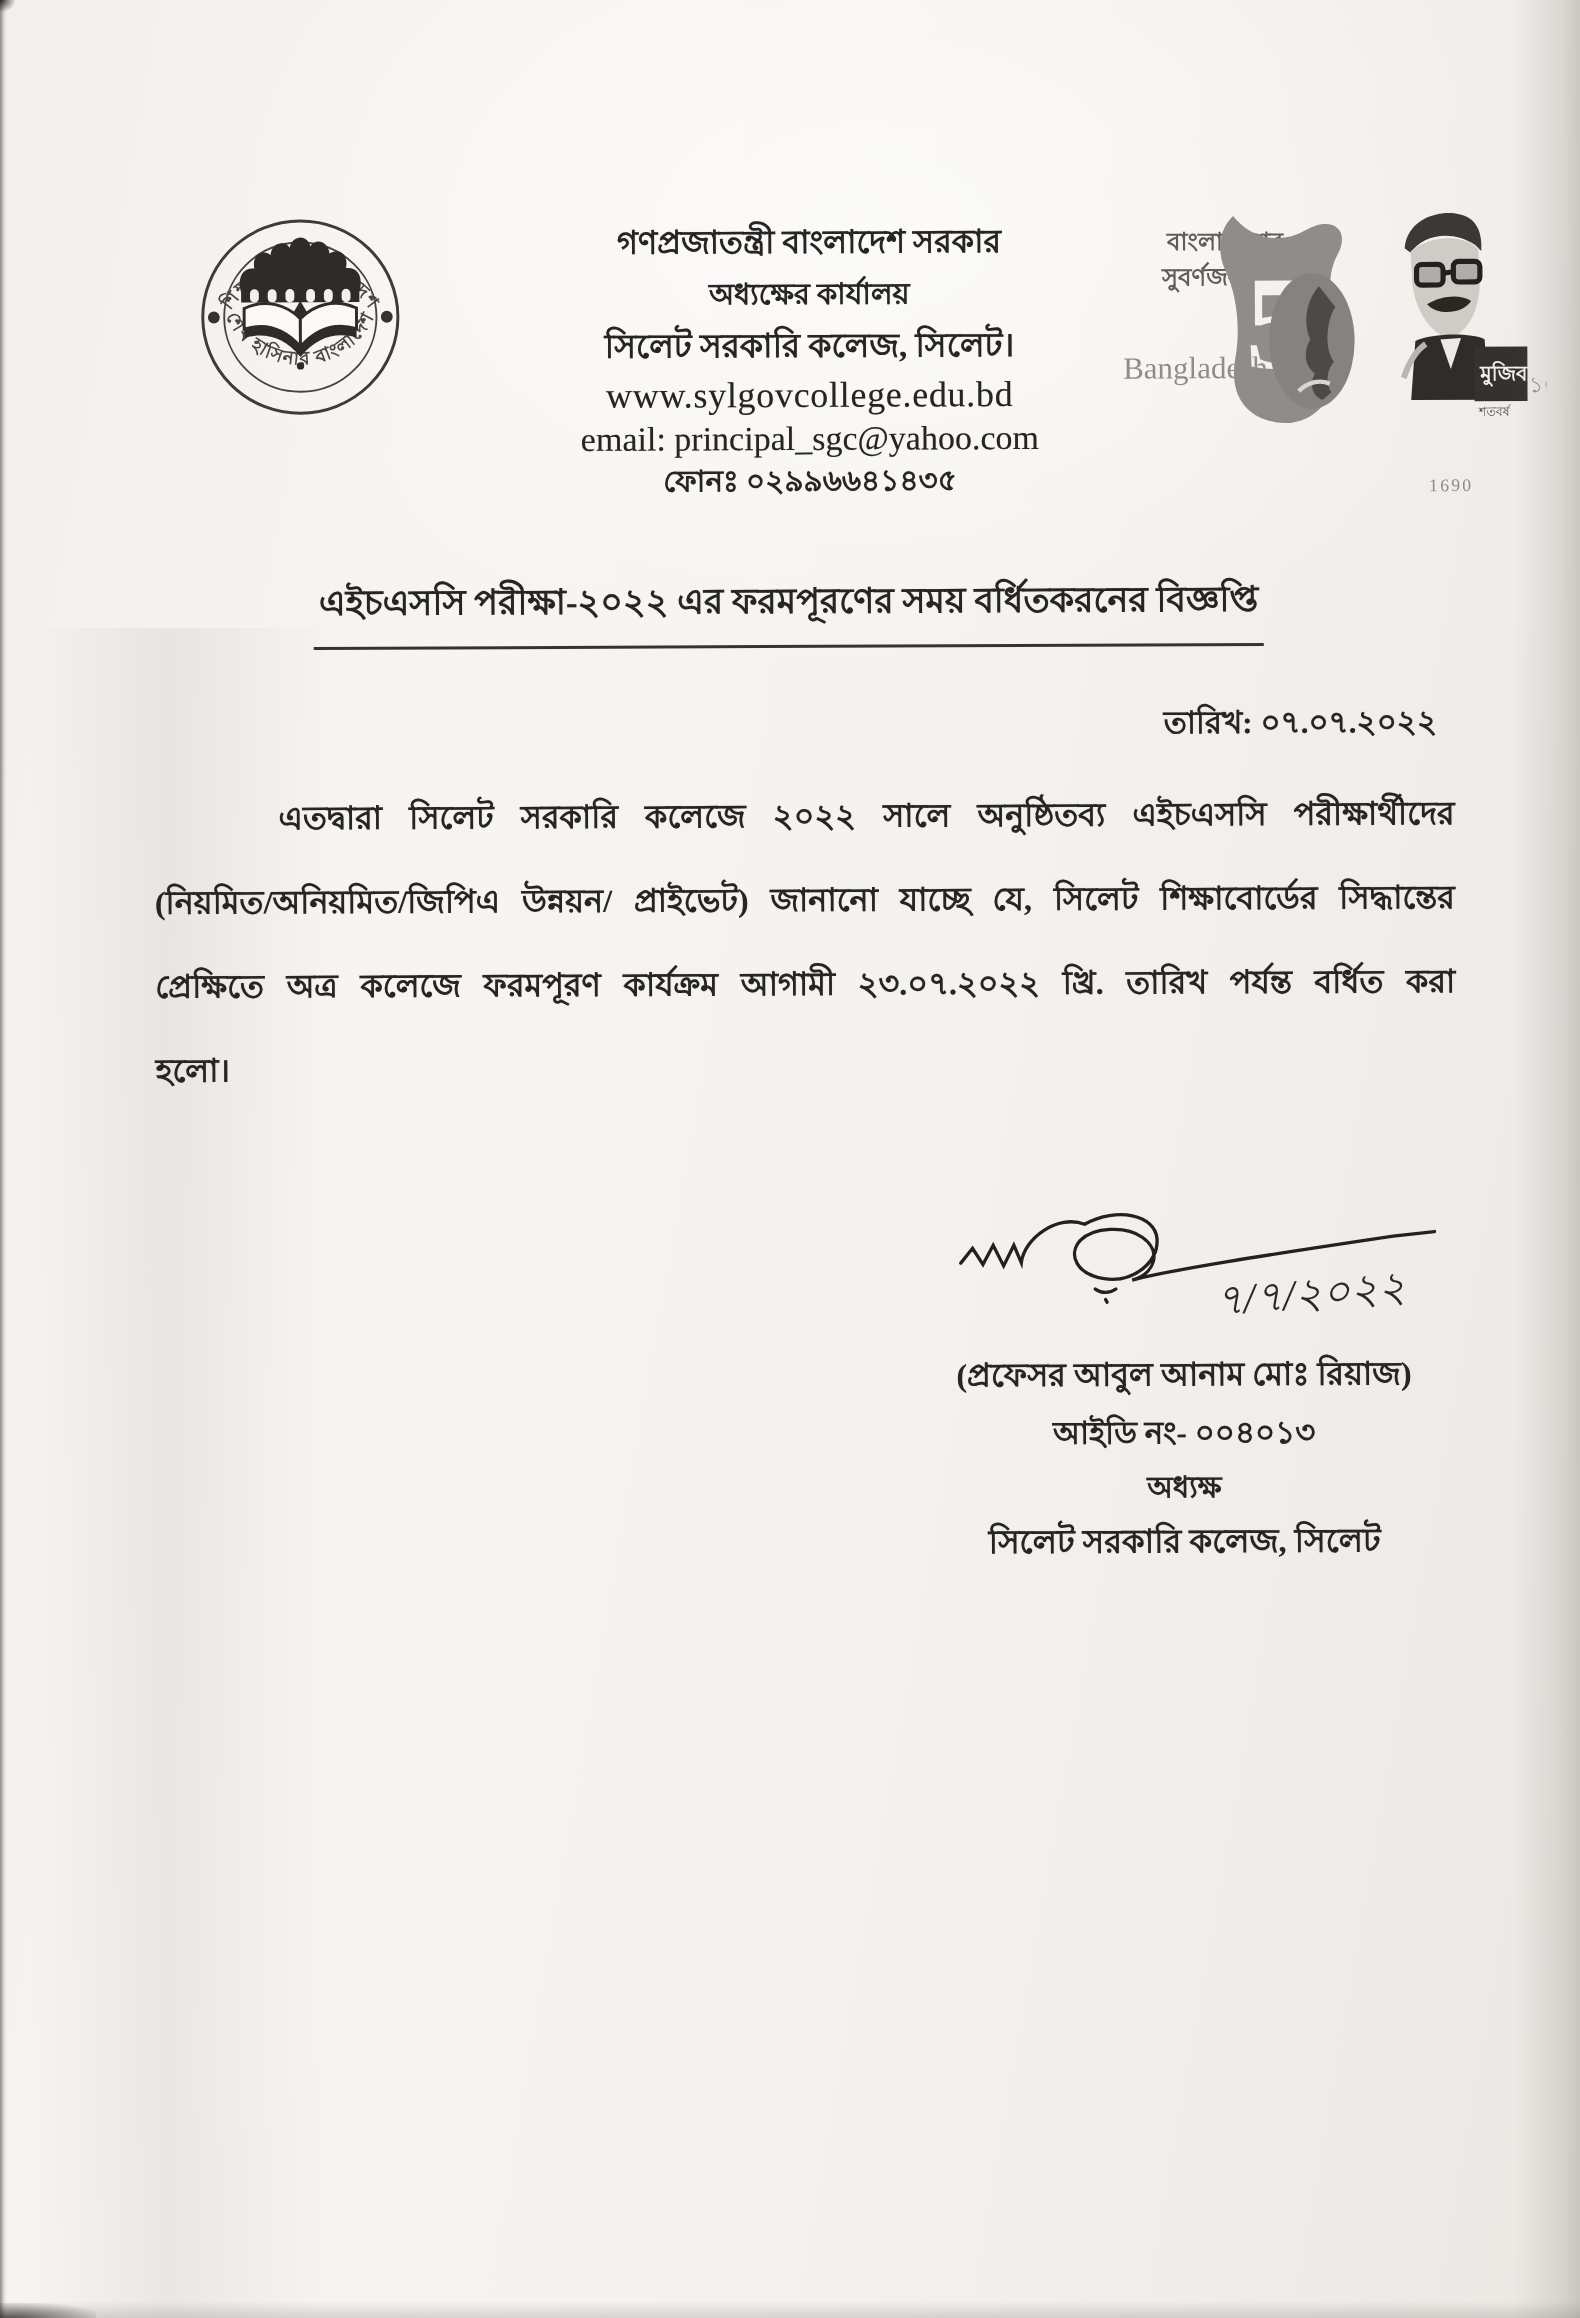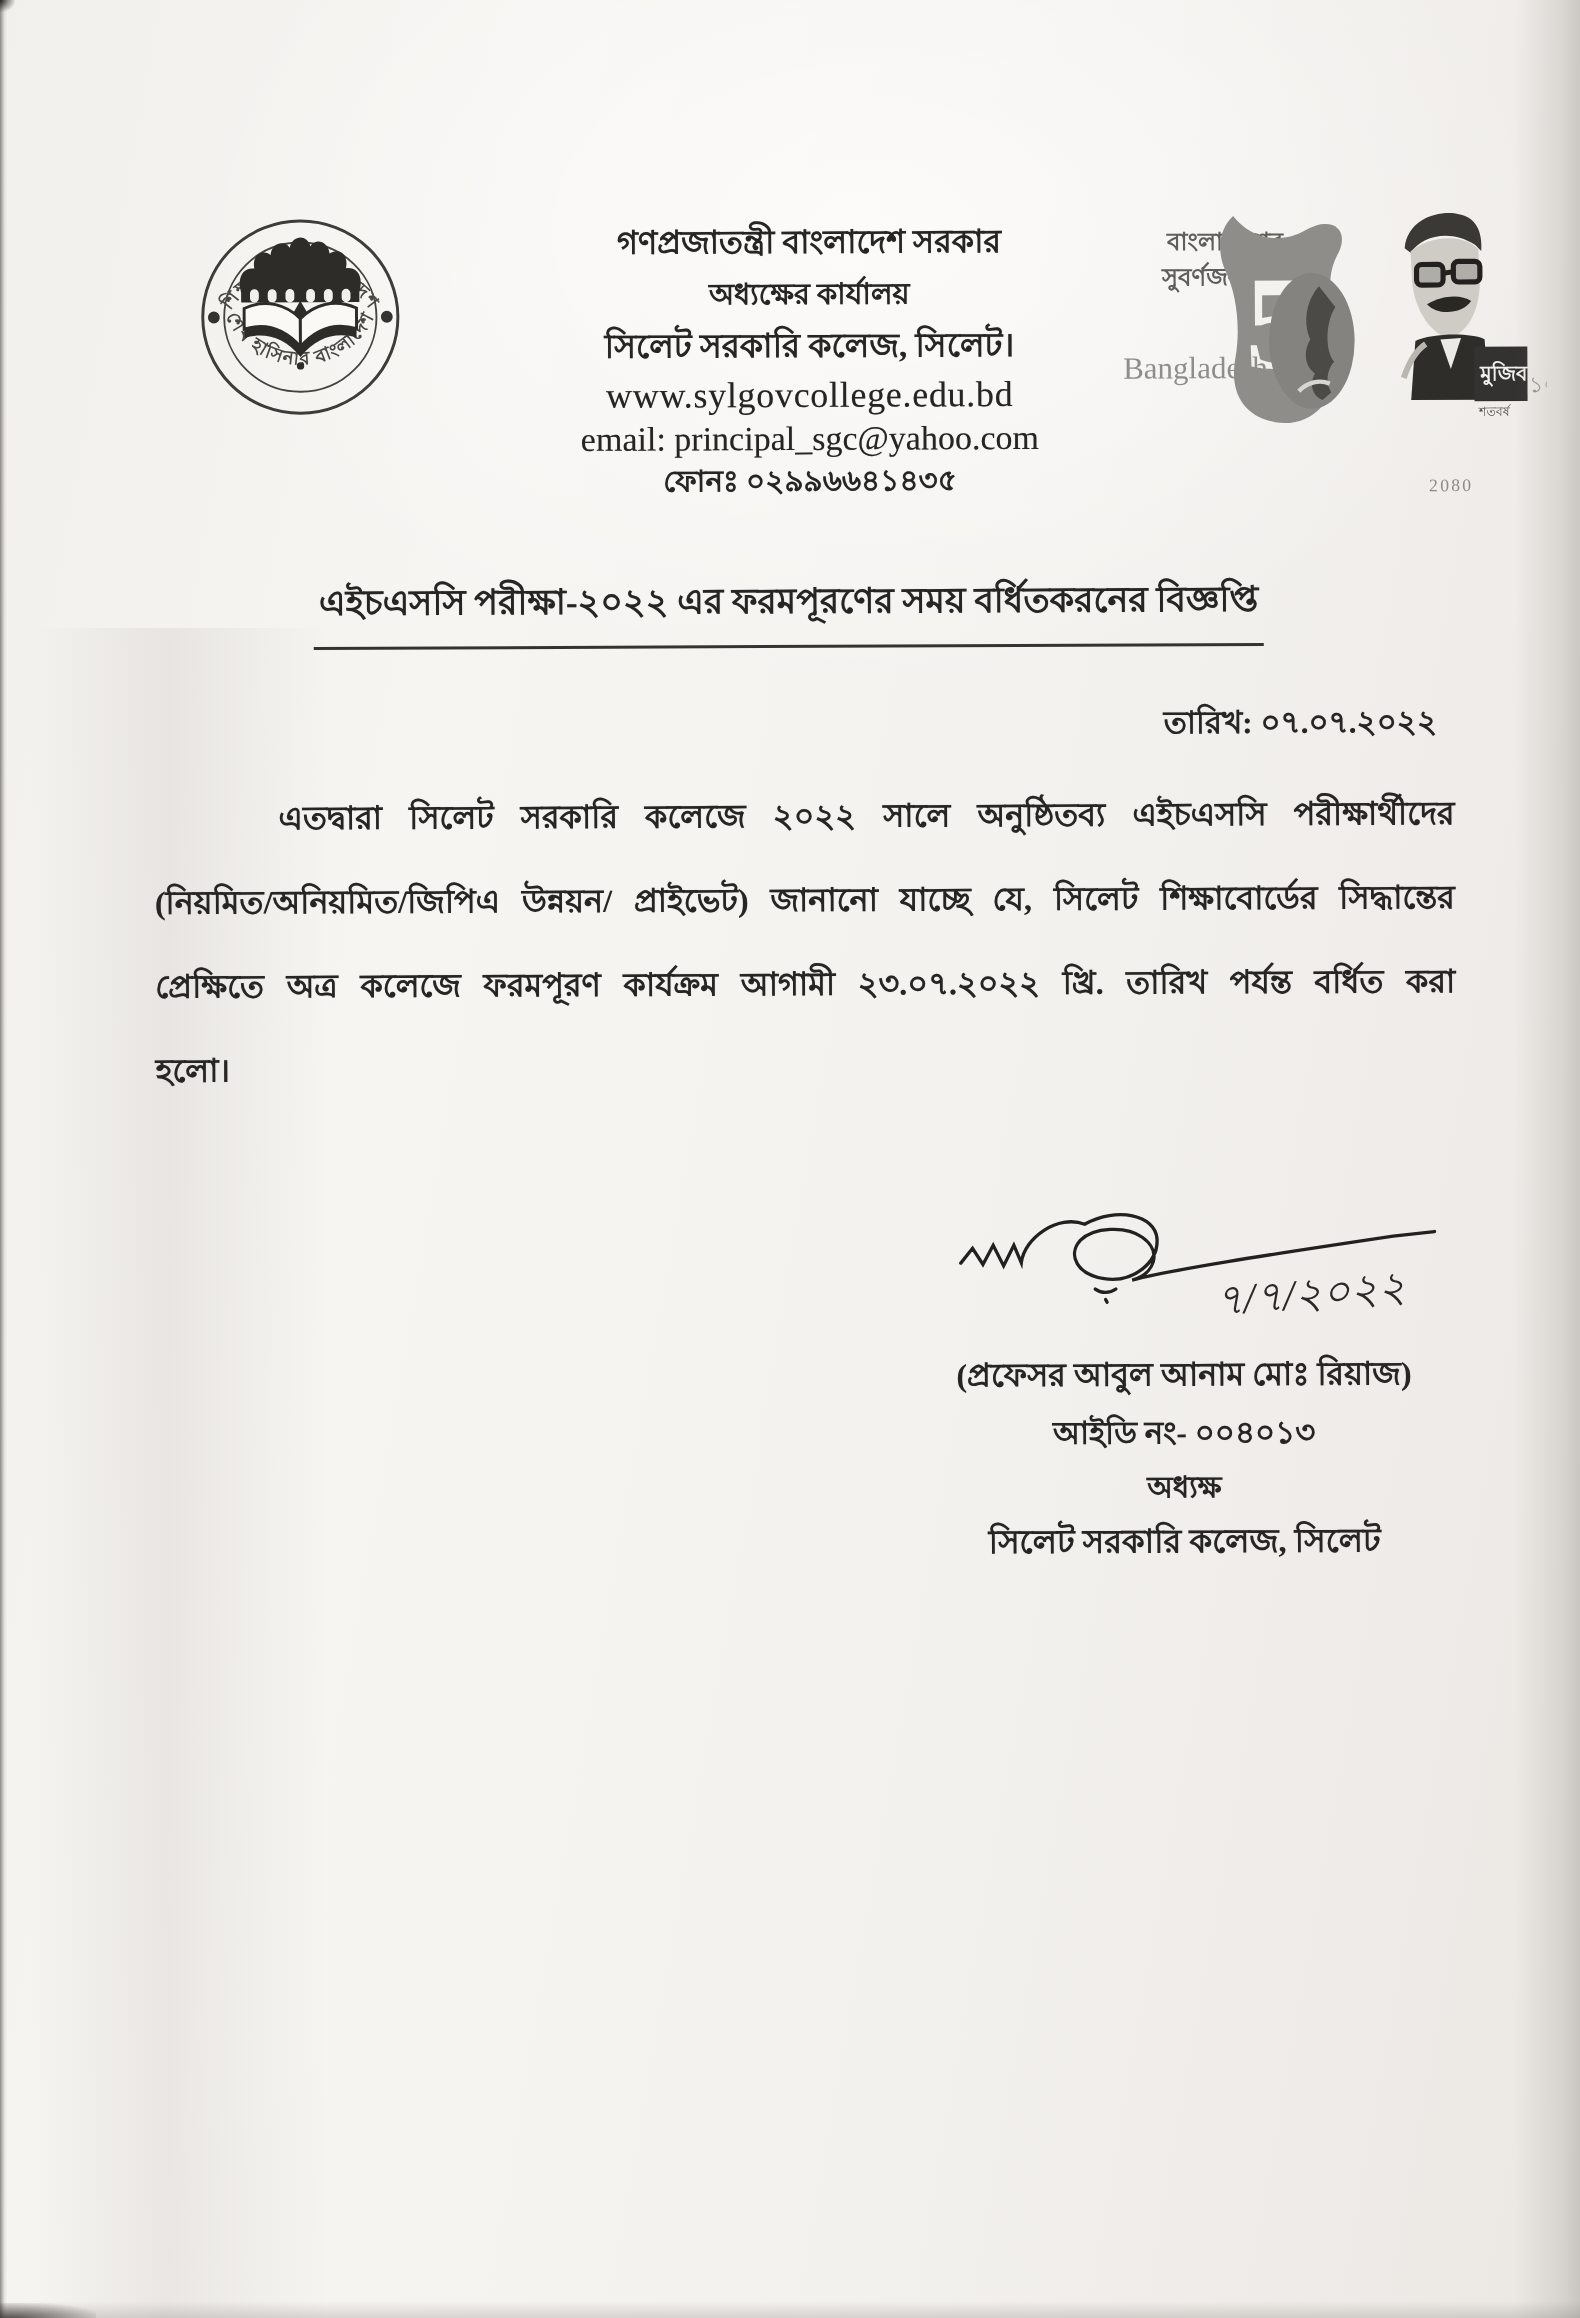--- a/index.html
+++ b/index.html
@@ -179,21 +179,21 @@
         <path d="M76,186 L90,226 L104,184 Z" fill="#eceae6"></path>
         <path d="M26,238 C34,214 44,200 56,192" stroke="#b9b6b0" stroke-width="8" fill="none"></path>
 
         <rect x="122" y="196" width="72" height="74" fill="#343230"></rect>
         <text x="130" y="242" font-size="28" font-weight="bold" fill="#f2f0ed">মুজিব</text>
         <text x="196" y="258" font-size="30" fill="#9b9995">১০০</text>
         <text x="128" y="290" font-size="17" fill="#55534f">শতবর্ষ</text>
       </svg>
     </div>
 
-    <div class="scan-number bn">2080</div>
+    <div class="scan-number bn">1690</div>
 
     <div class="title-wrap">
       <span class="title bn soft">এইচএসসি পরীক্ষা-২০২২ এর ফরমপূরণের সময় বর্ধিতকরনের বিজ্ঞপ্তি</span>
     </div>
 
     <div class="date-line bn soft">তারিখ: ০৭.০৭.২০২২</div>
 
     <p class="body-text bn soft">এতদ্বারা সিলেট সরকারি কলেজে ২০২২ সালে অনুষ্ঠিতব্য এইচএসসি পরীক্ষার্থীদের (নিয়মিত/অনিয়মিত/জিপিএ উন্নয়ন/ প্রাইভেট) জানানো যাচ্ছে যে, সিলেট শিক্ষাবোর্ডের সিদ্ধান্তের প্রেক্ষিতে অত্র কলেজে ফরমপূরণ কার্যক্রম আগামী ২৩.০৭.২০২২ খ্রি. তারিখ পর্যন্ত বর্ধিত করা হলো।</p>
 
     <div class="sig-area">

